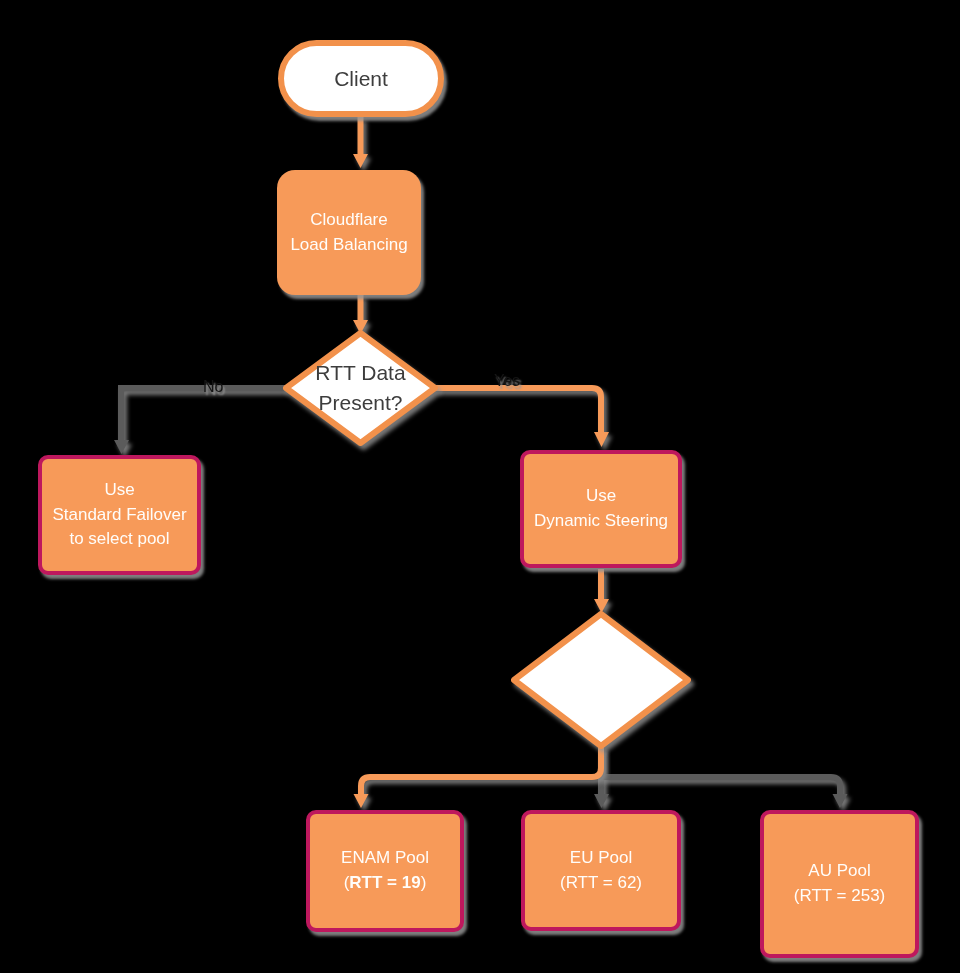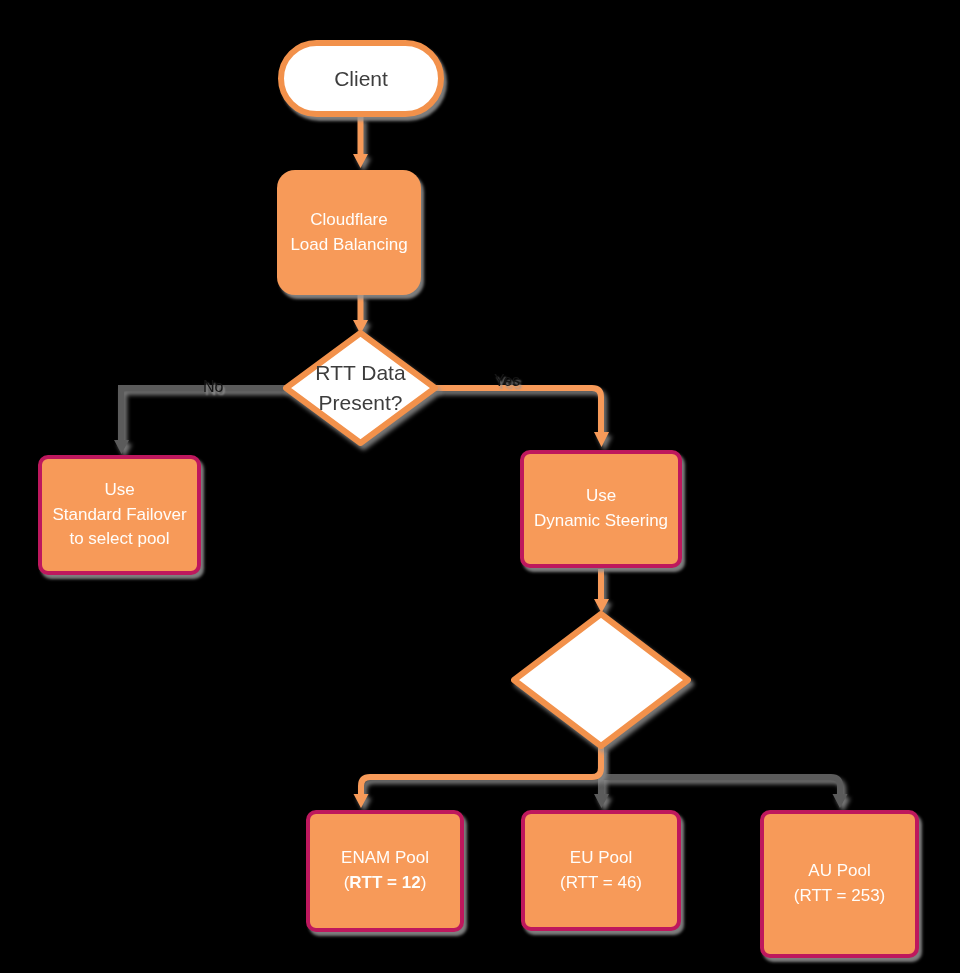--- a/index.html
+++ b/index.html
@@ -124,26 +124,26 @@
   </div>
 
   <div class="node orange-box light-border" style="left:520px;top:450px;width:162px;height:118px;">
     <span class="multiline">Use
 Dynamic Steering</span>
   </div>
 
 
   <div class="node orange-box light-border" style="left:280px;top:810px;width:158px;height:122px;margin-left:26px;">
     <span>ENAM Pool</span>
-    <span class="pool-line2"><span>(</span><b>RTT = 12</b><span>)</span></span>
+    <span class="pool-line2"><span>(</span><b>RTT = 19</b><span>)</span></span>
   </div>
 
   <div class="node orange-box light-border" style="left:521px;top:810px;width:160px;height:121px;text-align:center;">
     <span>EU Pool</span>
-    <span>(RTT = 46)</span>
+    <span>(RTT = 62)</span>
   </div>
 
   <div class="node orange-box light-border" style="left:760px;top:810px;width:159px;height:148px;">
     <span>AU Pool</span>
     <span>(RTT = 253)</span>
   </div>
 
 </div>
 
 </body></html>

